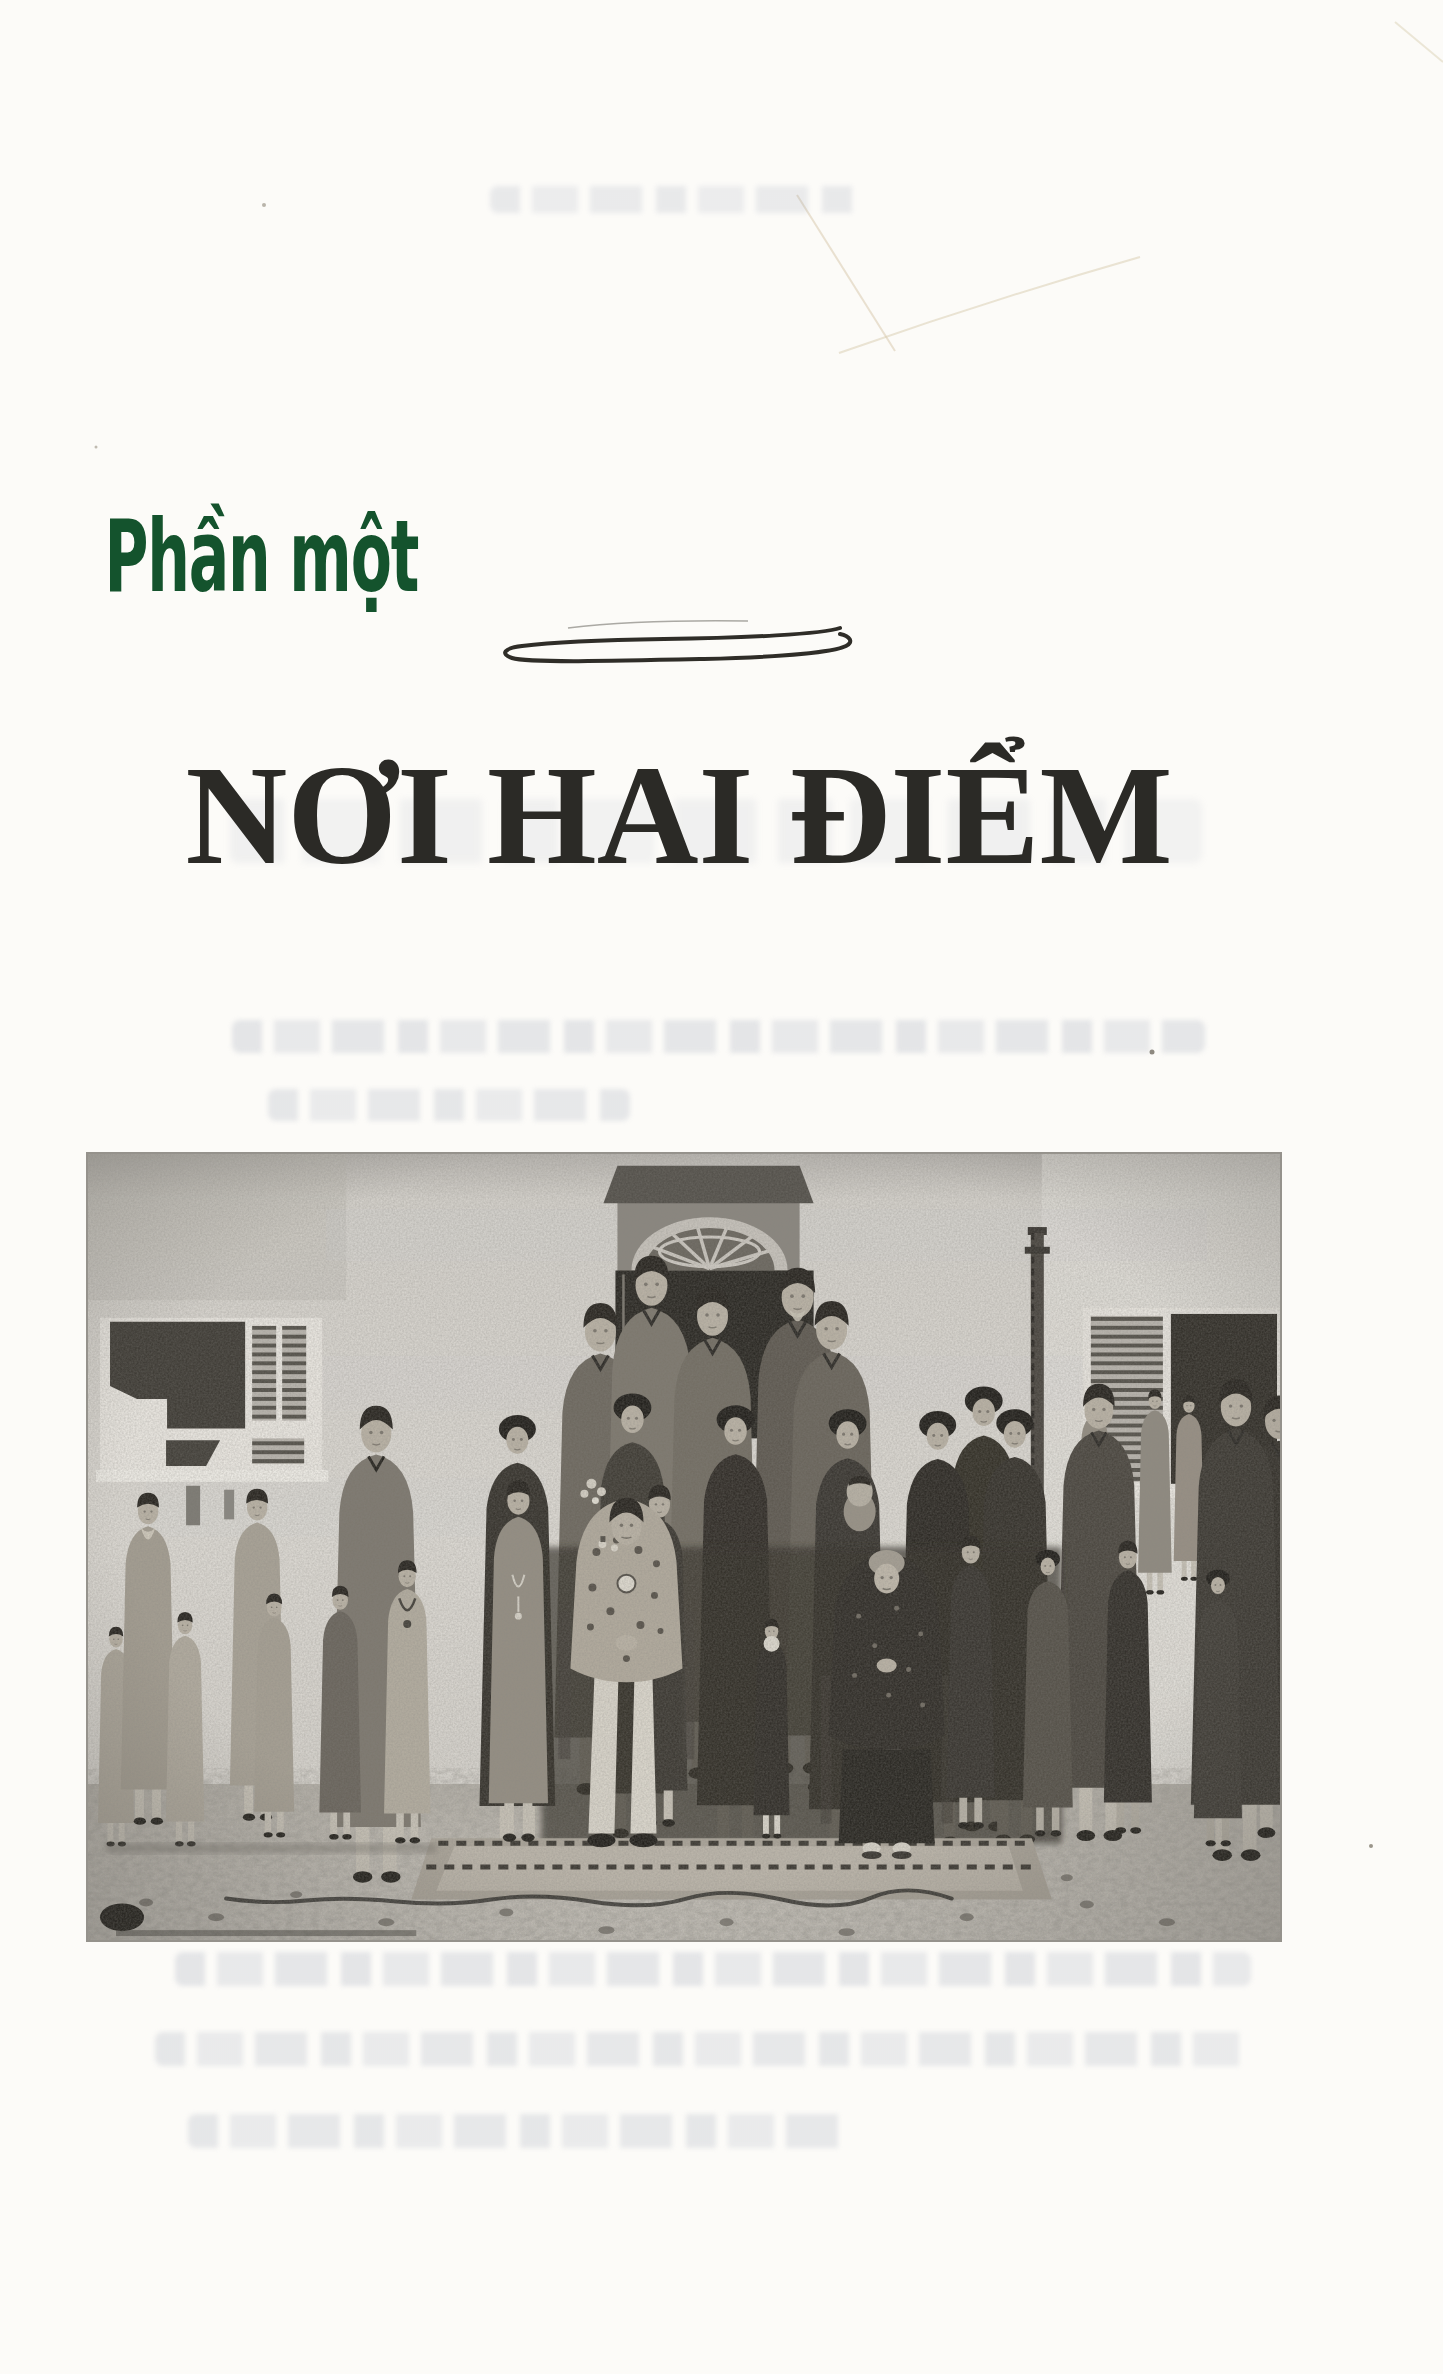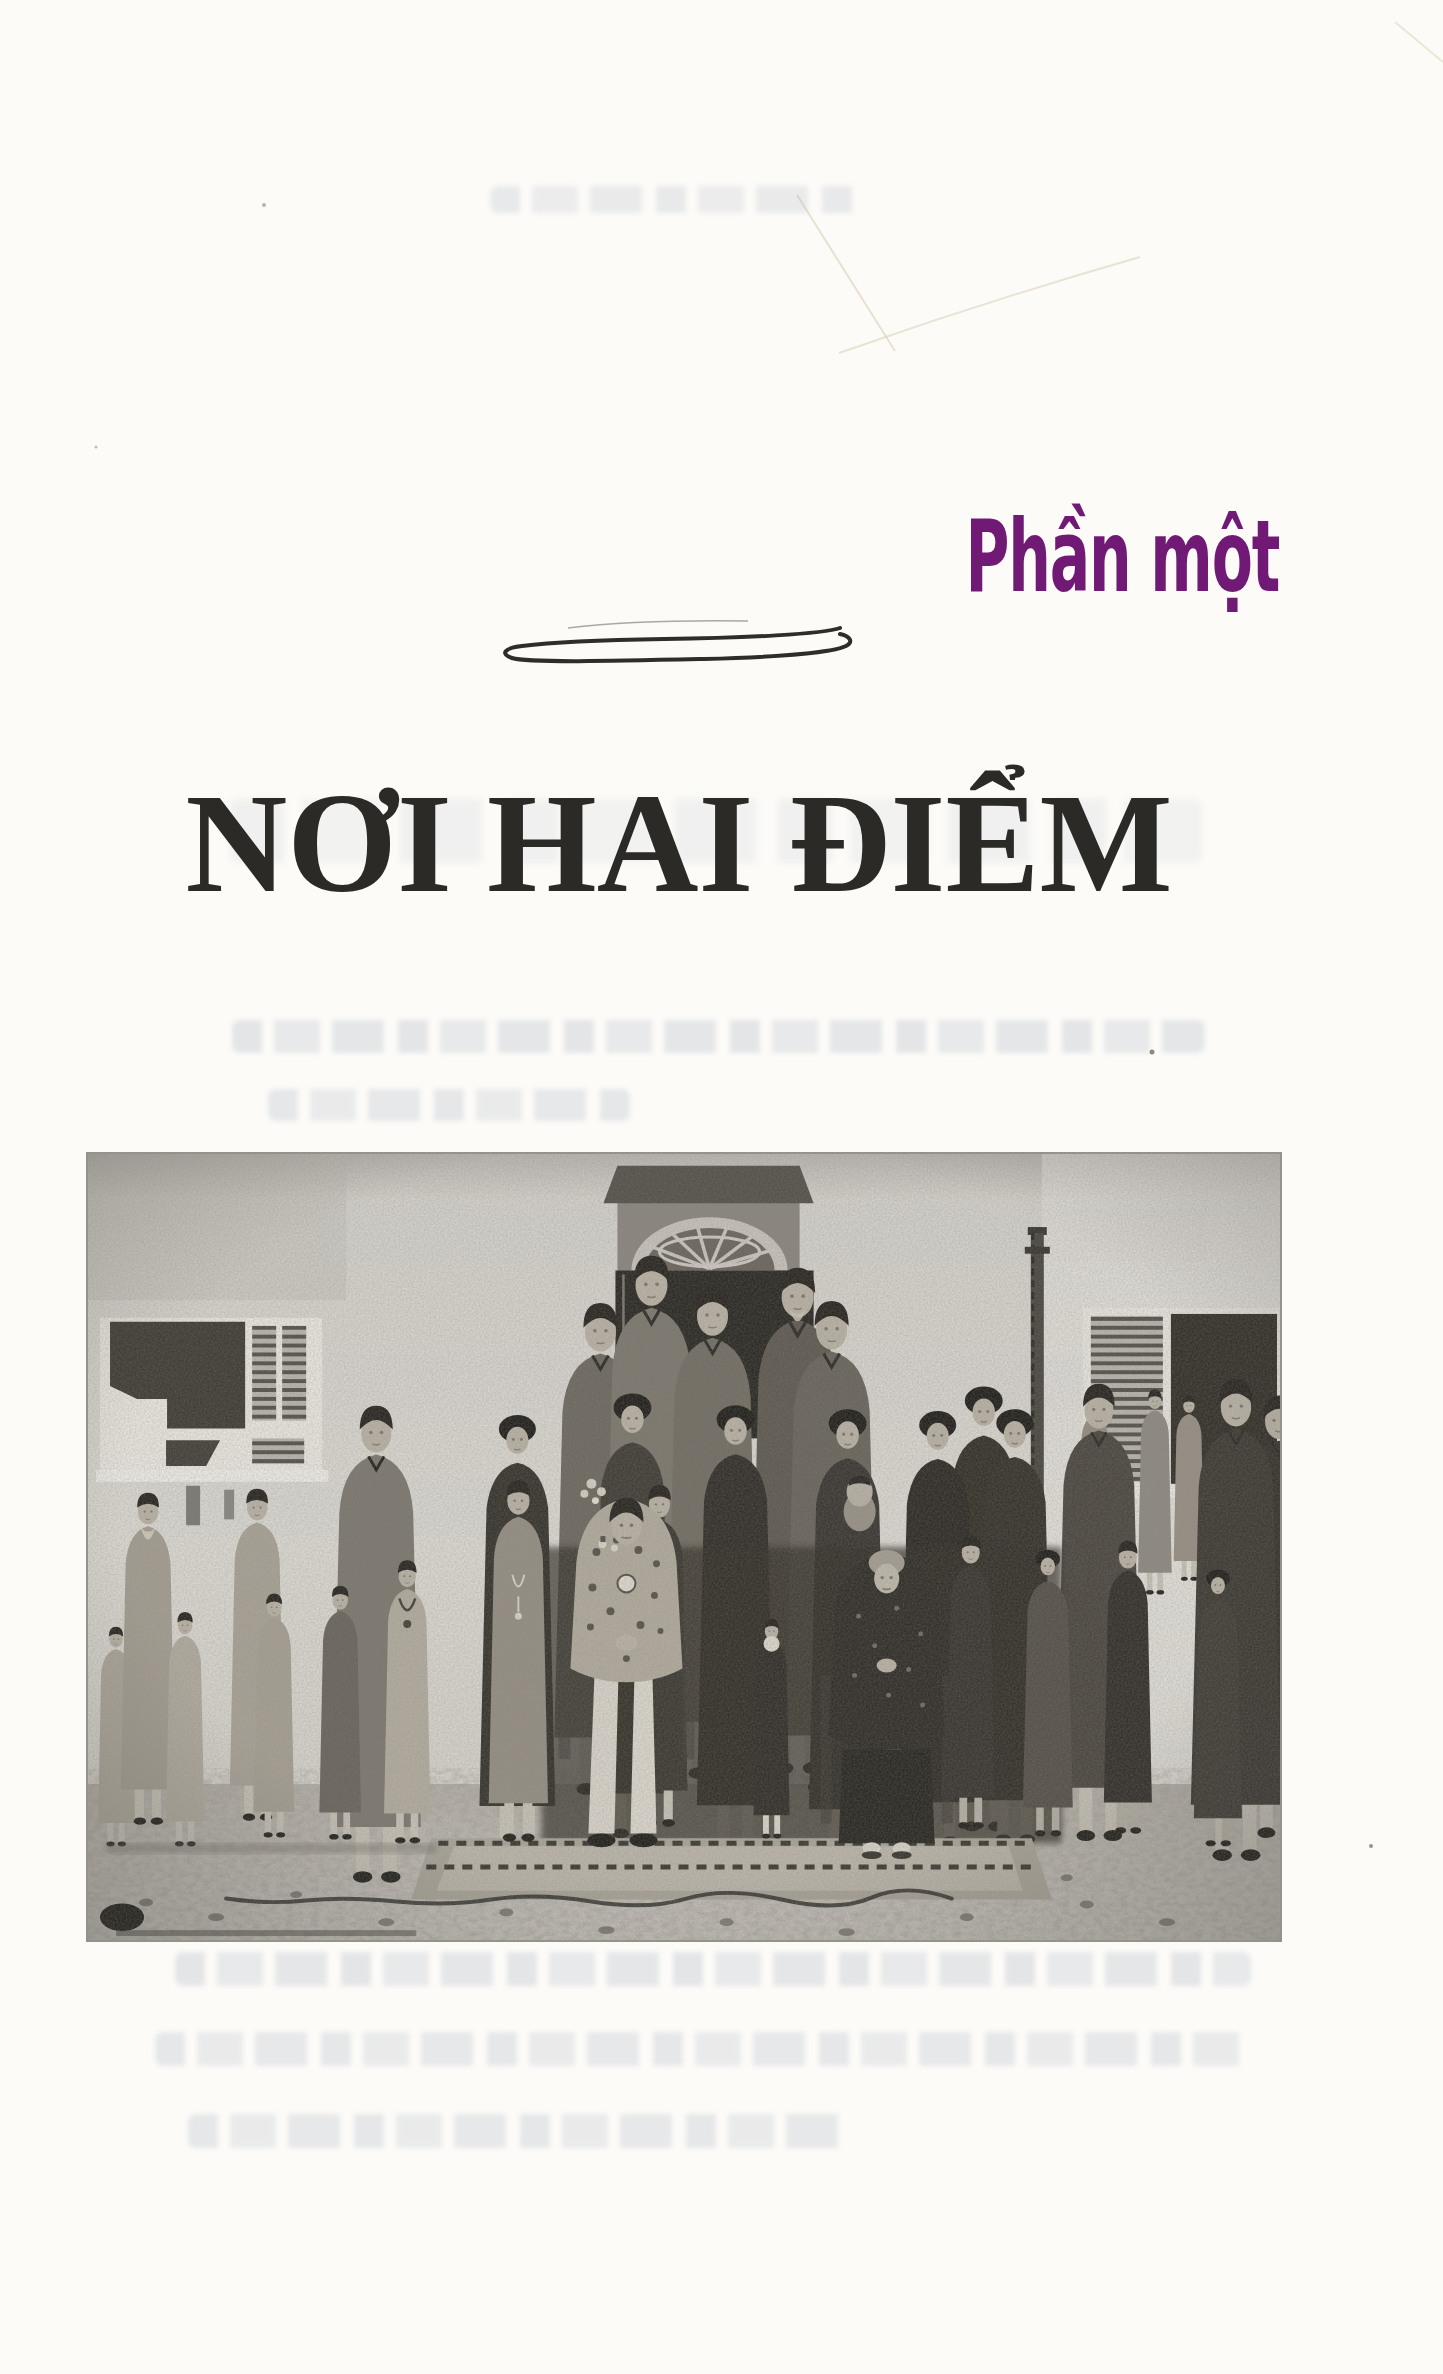--- a/index.html
+++ b/index.html
@@ -26,29 +26,29 @@
   }
   .g-top{left:490px;top:186px;width:372px;height:27px;opacity:.48;}
   .g-behind-title{left:230px;top:799px;width:972px;height:64px;opacity:.33;}
   .g-mid1{left:232px;top:1020px;width:973px;height:33px;opacity:.6;}
   .g-mid2{left:268px;top:1089px;width:362px;height:32px;opacity:.55;}
   .g-bot1{left:175px;top:1952px;width:1076px;height:34px;opacity:.6;}
   .g-bot2{left:155px;top:2032px;width:1096px;height:34px;opacity:.55;}
   .g-bot3{left:188px;top:2114px;width:662px;height:34px;opacity:.55;}
   
   .part{
-    position:absolute;top:498px;left:0;width:1346px;text-align:right;z-index:2;
+    position:absolute;top:498px;left:0;width:1346px;text-align:left;z-index:2;
     font-family:"DejaVu Sans",sans-serif;font-weight:bold;font-size:100px;
-    color:#701a75;letter-spacing:-2px;white-space:nowrap;margin-left:38px;
+    color:#14532d;letter-spacing:-2px;white-space:nowrap;
   }
   .part .squeeze{display:inline-block;transform:scaleX(.6);transform-origin:50% 50%;}
   .flourish{position:absolute;left:494px;top:616px;z-index:2;}
   
   .title{
-    position:absolute;top:770px;left:0;width:1358px;margin:0;z-index:2;
+    position:absolute;top:742px;left:0;width:1358px;margin:0;z-index:2;
     text-align:center;font-family:"Liberation Serif",serif;font-weight:bold;
     font-size:141px;line-height:147px;letter-spacing:0;color:#2b2a26;white-space:nowrap;
   }
   
   .photo{position:absolute;left:86px;top:1152px;width:1196px;height:790px;margin:0;z-index:2;}
   .photo svg{display:block;width:1196px;height:790px;}
 </style>
 </head>
 <body>
 

